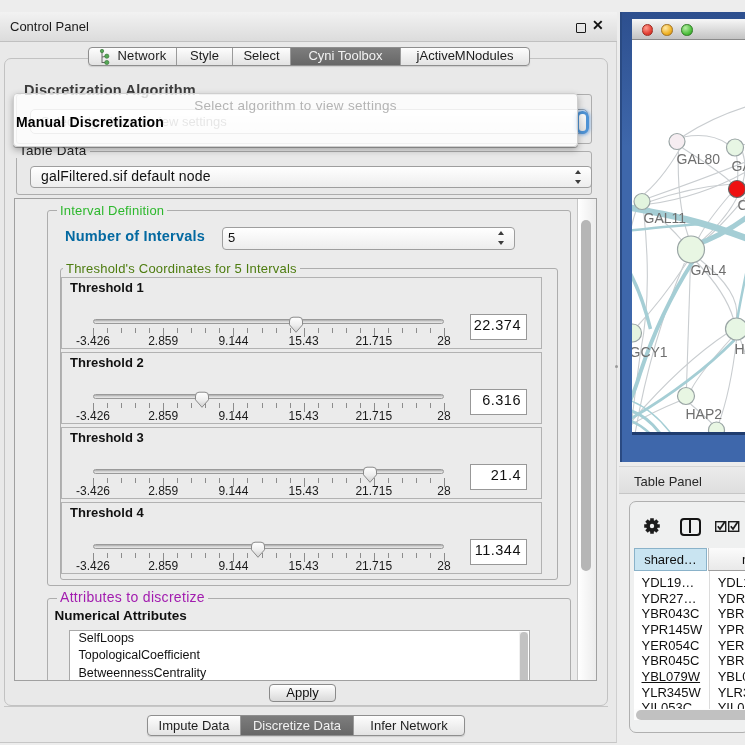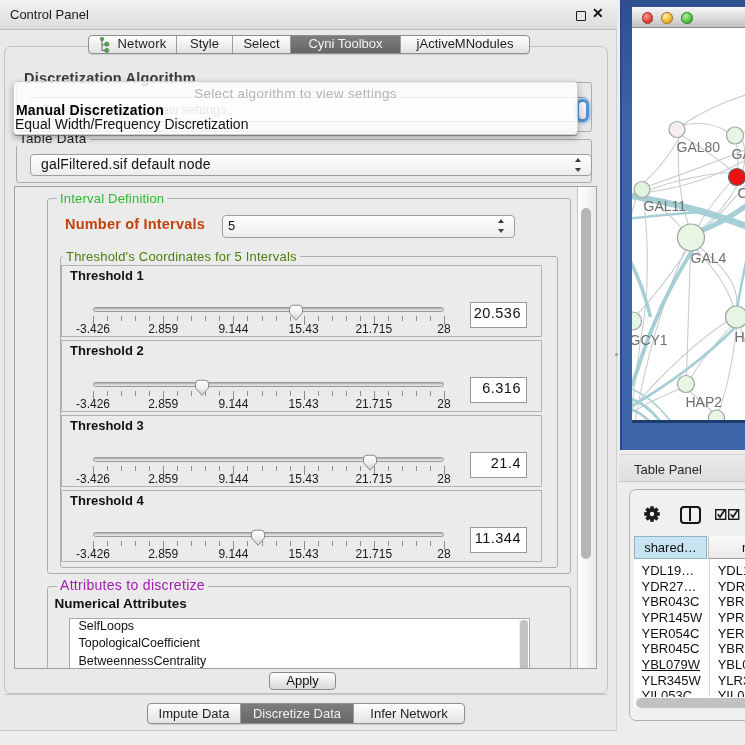--- a/index.html
+++ b/index.html
@@ -1,17 +1,17 @@
 <!DOCTYPE html>
 <html><head><meta charset="utf-8">
 <style>
 * { margin:0; padding:0; box-sizing:border-box; }
 html,body { width:745px; height:745px; overflow:hidden; background:#ededed;
   font-family:"Liberation Sans", sans-serif; }
-#root { position:absolute; left:0; top:0; width:745px; height:716px; }
+#root { position:absolute; left:0; top:12px; width:745px; height:716px; }
 .abs { position:absolute; }
 
 #cwin { position:absolute; left:0; top:0; width:617px; height:731px;
   background:#e9e9e9; border-right:1px solid #cfcfcf; border-bottom:1px solid #c6c6c6;}
 #ctitle { position:absolute; left:0; top:0; width:617px; height:30px;
   background:linear-gradient(#f2f2f2,#dcdcdc); border-bottom:1px solid #c0c0c0;}
 #ctitle .t { position:absolute; left:10px; top:7px; font-size:13px; color:#1a1a1a; }
 
 .tabbar { position:absolute; display:flex; border:1px solid #8e8e8e; border-radius:4px;
   overflow:hidden; background:linear-gradient(#fdfdfd,#e3e3e3); box-shadow:0 1px 1px rgba(0,0,0,0.12);}
@@ -80,21 +80,21 @@
 <div class="combo" style="left:30px;top:154px;width:562px;height:22px;">
         <div style="position:absolute;left:10px;top:1px;font-size:14px;letter-spacing:0.2px;">galFiltered.sif default node</div>
       </div>
 <div style="position:absolute;left:575px;top:158px;width:9px;height:14px;">
         <div style="position:absolute;left:0;top:0;width:0;height:0;border-left:3.8px solid transparent;border-right:3.8px solid transparent;border-bottom:4.8px solid #3c3c3c;"></div>
         <div style="position:absolute;left:0;bottom:0;width:0;height:0;border-left:3.8px solid transparent;border-right:3.8px solid transparent;border-top:4.8px solid #3c3c3c;"></div>
       </div>
 <div id="spane">
 <div class="groupbox" style="left:32px;top:11px;width:524px;height:376px;"></div>
 <div class="grouptitle" style="left:42px;top:5px;color:#2db82d;background:#ebebeb;">Interval Definition</div>
-<div class="abs" style="left:50px;top:31px;font-size:14.5px;letter-spacing:0.2px;line-height:13px;font-weight:bold;color:#c2410c;">Number of Intervals</div>
+<div class="abs" style="left:50px;top:31px;font-size:14.5px;letter-spacing:0.2px;line-height:13px;font-weight:bold;color:#0369a1;">Number of Intervals</div>
 <div class="combo" style="left:207px;top:28px;width:293px;height:23px;">
           <div style="position:absolute;left:5px;top:2px;">5</div>
         </div>
 <div style="position:absolute;left:483px;top:32px;width:9px;height:14px;">
           <div style="position:absolute;left:0;top:0;width:0;height:0;border-left:3.8px solid transparent;border-right:3.8px solid transparent;border-bottom:4.8px solid #3c3c3c;"></div>
           <div style="position:absolute;left:0;bottom:0;width:0;height:0;border-left:3.8px solid transparent;border-right:3.8px solid transparent;border-top:4.8px solid #3c3c3c;"></div>
         </div>
 <div class="groupbox" style="left:45px;top:69px;width:498px;height:312px;"></div>
 <div class="grouptitle" style="left:48px;top:63px;color:#4d7c0f;background:#ebebeb;">Threshold's Coordinates for 5 Intervals</div>
 <div class="tpanel" style="left:46px;top:78px;width:481px;height:72px;">
@@ -135,21 +135,21 @@
 <svg class="thumb" style="left:225.6px;top:38px;" width="16" height="17" viewBox="0 0 16 17">
             <defs>
               <linearGradient id="thg1" x1="0" y1="0" x2="0" y2="1">
                 <stop offset="0" stop-color="#ffffff"></stop>
                 <stop offset="0.55" stop-color="#ececec"></stop>
                 <stop offset="1" stop-color="#cfcfcf"></stop>
               </linearGradient>
             </defs>
             <path d="M1.5 5 Q1.5 1.2 5 1.2 L11 1.2 Q14.5 1.2 14.5 5 L14.5 8.8 L8 16.3 L1.5 8.8 Z" fill="url(#thg1)" stroke="#8a8a8a" stroke-width="1"></path>
           </svg>
-<div class="vbox">20.536</div>
+<div class="vbox">22.374</div>
 </div>
 <div class="tpanel" style="left:46px;top:153px;width:481px;height:72px;">
 <div class="tlabel">Threshold 2</div>
 <div class="track" style="left:31px;top:41px;width:351px;"></div>
 <div class="tick" style="left:31.0px;top:50px;height:8.5px;"></div>
 <div class="tick" style="left:45.0px;top:50px;height:4.5px;"></div>
 <div class="tick" style="left:59.1px;top:50px;height:4.5px;"></div>
 <div class="tick" style="left:73.1px;top:50px;height:4.5px;"></div>
 <div class="tick" style="left:87.2px;top:50px;height:4.5px;"></div>
 <div class="tick" style="left:101.2px;top:50px;height:8.5px;"></div>
@@ -315,21 +315,20 @@
         <div class="tab" style="width:56px;line-height:15px;">Style</div>
         <div class="tab" style="width:58px;line-height:15px;">Select</div>
         <div class="tab sel" style="width:110px;line-height:15px;">Cyni Toolbox</div>
         <div class="tab" style="width:128px;line-height:15px;">jActiveMNodules</div>
       </div>
 </div>
 <div class="abs" style="left:615px;top:353px;width:3px;height:3px;border-radius:50%;background:#9a9a9a;"></div>
 <div id="popup">
       <div style="position:absolute;left:0;top:4px;width:100%;text-align:center;font-size:13.5px;letter-spacing:0.3px;color:#b4b4b4;">Select algorithm to view settings</div>
       <div style="position:absolute;left:2px;top:21px;font-size:14px;letter-spacing:0.2px;line-height:14px;font-weight:bold;color:#000;">Manual Discretization</div>
-      <div style="position:absolute;left:1px;top:35px;font-size:14px;line-height:14px;color:#111;">Equal Width/Frequency Discretization</div>
     </div>
 <div id="nwin">
 <div style="position:absolute;left:0;top:0;width:2px;height:450px;background:#2a4a82;"></div>
 <div id="ntitle">
         <div class="light" style="left:10px;background:radial-gradient(circle at 35% 30%,#ff9d8f,#e44237 60%,#c22b20);border:0.5px solid #9c2b22;"></div>
         <div class="light" style="left:29.5px;background:radial-gradient(circle at 35% 30%,#ffe9a8,#f0b429 60%,#d18f14);border:0.5px solid #a1701a;"></div>
         <div class="light" style="left:49.5px;background:radial-gradient(circle at 35% 30%,#b6eda4,#52c242 60%,#2f9a26);border:0.5px solid #2a7a1f;"></div>
       </div>
 <div id="ncanvas">
 <svg width="113.5" height="392" viewBox="631.5 28 113.5 392" style="position:absolute;left:0;top:0;">

